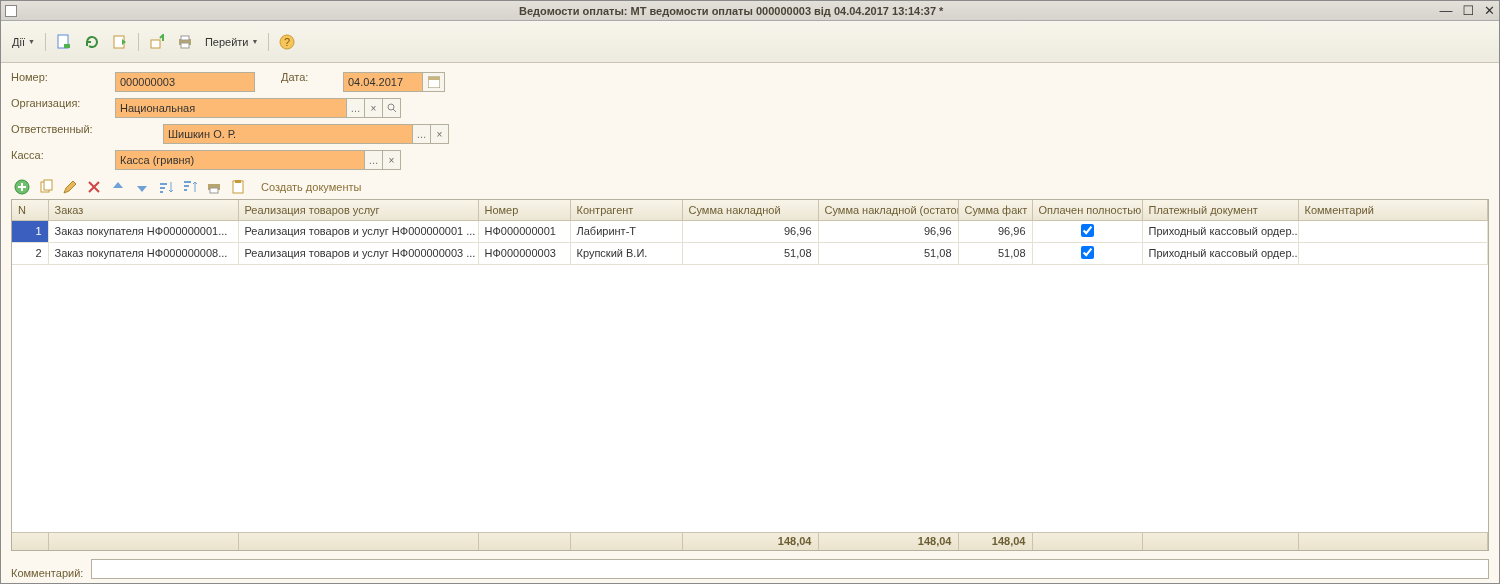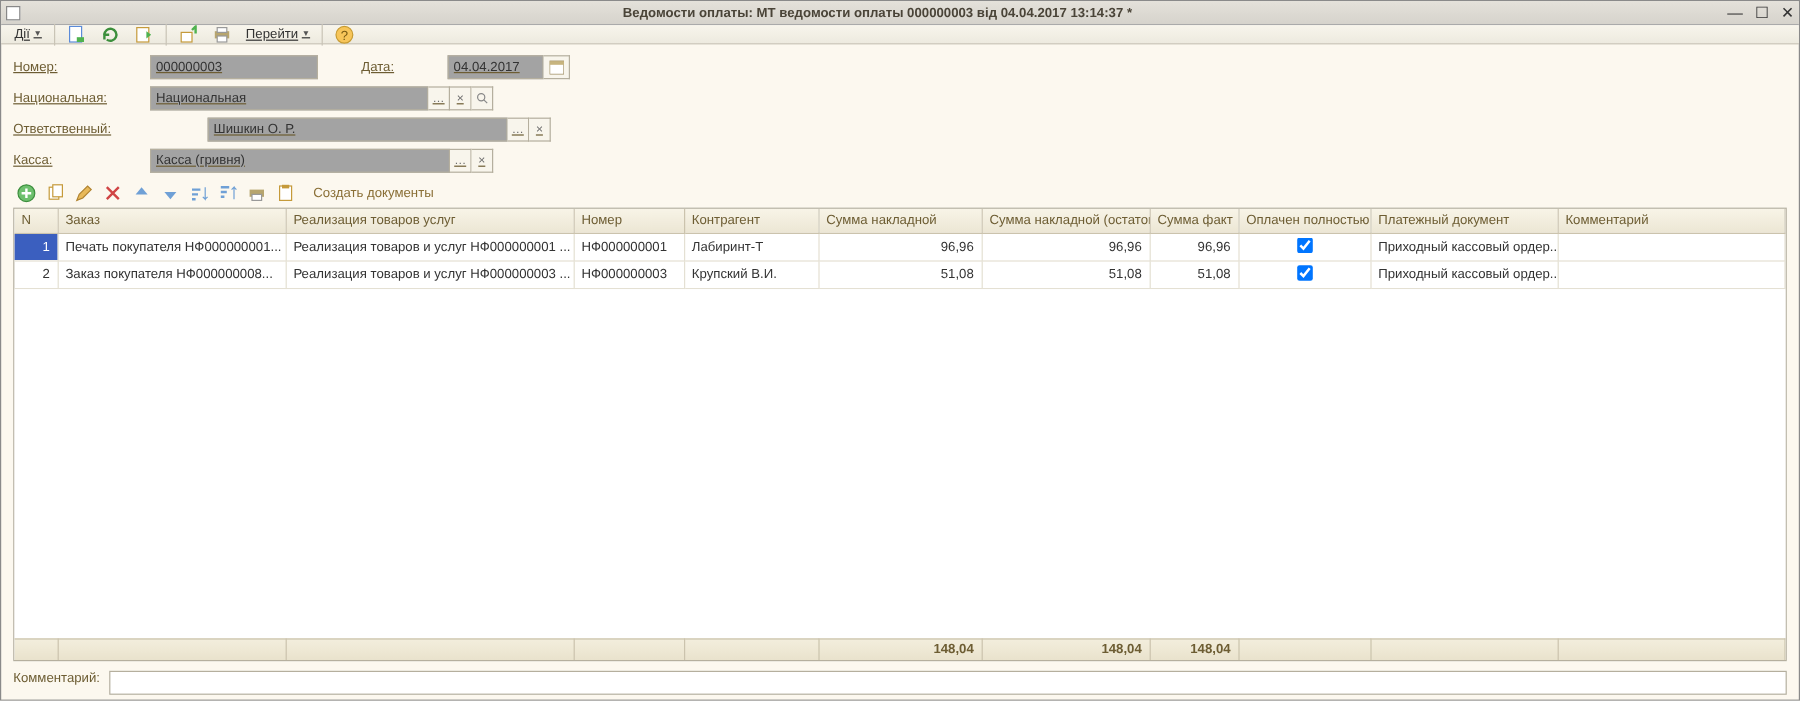--- a/index.html
+++ b/index.html
@@ -19,39 +19,39 @@
   text-align: center;
 }
 .titlebar .doc-icon {
   width: 12px; height: 12px; border: 1px solid #888; background: #fff; margin-right: 6px;
 }
 .titlebar .title { font-weight: bold; color: #4a4438; flex: 1; }
 .titlebar .win-btns { display: flex; gap: 10px; color: #333; }
 .titlebar .win-btns span { cursor: pointer; font-size: 13px; line-height: 13px; }
 
 .toolbar {
-  height: 16px; display: flex; align-items: center;
+  height: 42px; display: flex; align-items: center;
   background: linear-gradient(#f8f5ec, #edeadf);
   border-bottom: 1px solid #c9c4b6;
-  padding: 0 6px; gap: 2px; text-decoration: underline;
+  padding: 0 6px; gap: 2px;
 }
 .toolbar .btn {
   display: flex; align-items: center; height: 22px; padding: 0 4px;
   border: 1px solid transparent; border-radius: 3px; cursor: pointer;
 }
 .toolbar .sep { width: 1px; height: 18px; background: #c9c4b6; margin: 0 3px; }
 .icon { width: 16px; height: 16px; display: inline-block; }
 .dd-arrow { font-size: 7px; color: #555; margin-left: 3px; }
 
 .form-area { padding: 8px 10px 4px 10px; display: flex; flex-direction: column; gap: 4px; color: #6d5d33; }
-.form-row { display: flex; align-items: center; height: 22px; gap: 22px; text-decoration: underline; }
+.form-row { display: flex; height: 22px; gap: 12px; }
 .form-row .label { width: 92px; }
 .form-row .input-wrap { display: flex; align-items: center; }
 input.text {
-  height: 20px; border: 1px solid #b5af9e; background: #a3a3a3; padding: 0 4px;
+  height: 20px; border: 1px solid #b5af9e; background: #fdba74; padding: 0 4px;
   font-family: inherit; font-size: 11px; color: #333;
 }
 .w-num { width: 140px; }
 .w-date { width: 80px; }
 .w-long { width: 268px; }
 .input-suffix {
   width: 18px; height: 20px; border: 1px solid #b5af9e; border-left: none;
   display: flex; align-items: center; justify-content: center; background: #f8f5ec;
   cursor: pointer; color: #6b6b6b; font-size: 10px;
 }
@@ -95,21 +95,21 @@
 .col-comment { width: auto; }
 .row-sel td:first-child { background: #3b5fbf !important; color: #fff; }
 .grid-body-space { flex: 1; background: #fff; }
 table.footer { width: 100%; border-collapse: collapse; table-layout: fixed; background: linear-gradient(#f3eedd, #e9e2cc); font-weight: bold; }
 table.footer td {
   border-right: 1px solid #cbc3ad; border-top: 1px solid #cbc3ad;
   height: 18px; padding: 2px 6px; color: #6d5d33;
 }
 table.footer td.num { text-align: right; }
 
-.comment-row { display: flex; align-items: flex-start; gap: 8px; padding: 8px 10px 4px 10px; color: #6d5d33; }
+.comment-row { display: flex; align-items: flex-end; gap: 8px; padding: 8px 10px 4px 10px; color: #6d5d33; }
 .comment-row input { flex: 1; height: 20px; border: 1px solid #b5af9e; background: #fff; padding: 0 4px; font-family: inherit; font-size: 11px; }
 
 .bottom-bar {
   height: 24px; border-top: 1px solid #c9c4b6; background: linear-gradient(#f1ede0, #e6e0ce);
   display: flex; align-items: center; justify-content: flex-end; gap: 2px; padding: 0 8px;
 }
 .bottom-bar .bbtn { padding: 2px 10px; cursor: pointer; color: #6d5d33; }
 .bottom-bar .sep2 { width: 1px; height: 16px; background: #c9c4b6; }
 .bottom-bar .bbtn.primary { font-weight: bold; color: #4a3f20; }
 
@@ -193,21 +193,21 @@
         <input class="text w-date" value="04.04.2017" style="">
         <span class="cal-icon">
           <svg width="12" height="12" viewBox="0 0 12 12">
               <rect x="0" y="1" width="12" height="11" fill="#fff" stroke="#9a885b"></rect>
               <rect x="0" y="1" width="12" height="3" fill="#c7b47e"></rect>
             </svg>
         </span>
       </div>
     </div>
     <div class="form-row">
-      <span class="label">Национальная:</span>
+      <span class="label">Организация:</span>
       <div class="input-wrap">
         <input class="text w-long" style="width: 232px;" value="Национальная">
         <span class="input-suffix">…</span>
         <span class="input-suffix">×</span>
         <span class="input-suffix">
           <svg width="10" height="10" viewBox="0 0 10 10">
               <circle cx="4" cy="4" r="3" fill="none" stroke="#888"></circle>
               <line x1="6" y1="6" x2="9" y2="9" stroke="#888"></line>
             </svg>
         </span>
@@ -318,21 +318,21 @@
           <th>Сумма накладной (остаток)</th>
           <th>Сумма факт</th>
           <th>Оплачен полностью</th>
           <th>Платежный документ</th>
           <th>Комментарий</th>
         </tr>
       </thead>
       <tbody id="grid-body">
           <tr class="row-sel">
             <td class="num">1</td>
-            <td>Печать покупателя НФ000000001...</td>
+            <td>Заказ покупателя НФ000000001...</td>
             <td>Реализация товаров и услуг НФ000000001 ...</td>
             <td>НФ000000001</td>
             <td>Лабиринт-Т</td>
             <td class="num">96,96</td>
             <td class="num">96,96</td>
             <td class="num">96,96</td>
             <td class="ctr"><input type="checkbox" checked="" style=""></td>
             <td>Приходный кассовый ордер...</td>
             <td></td>
           </tr>

